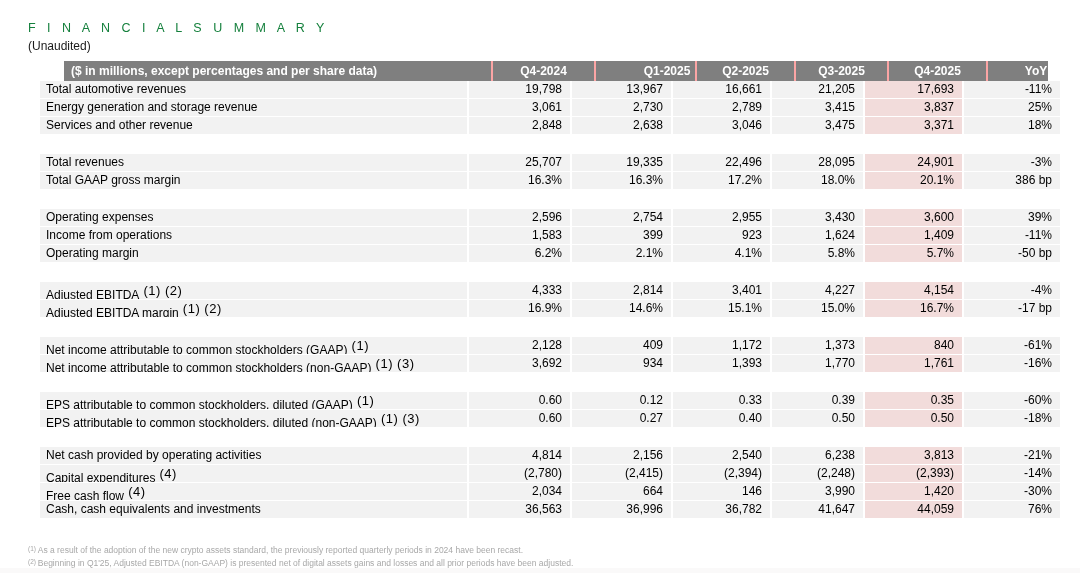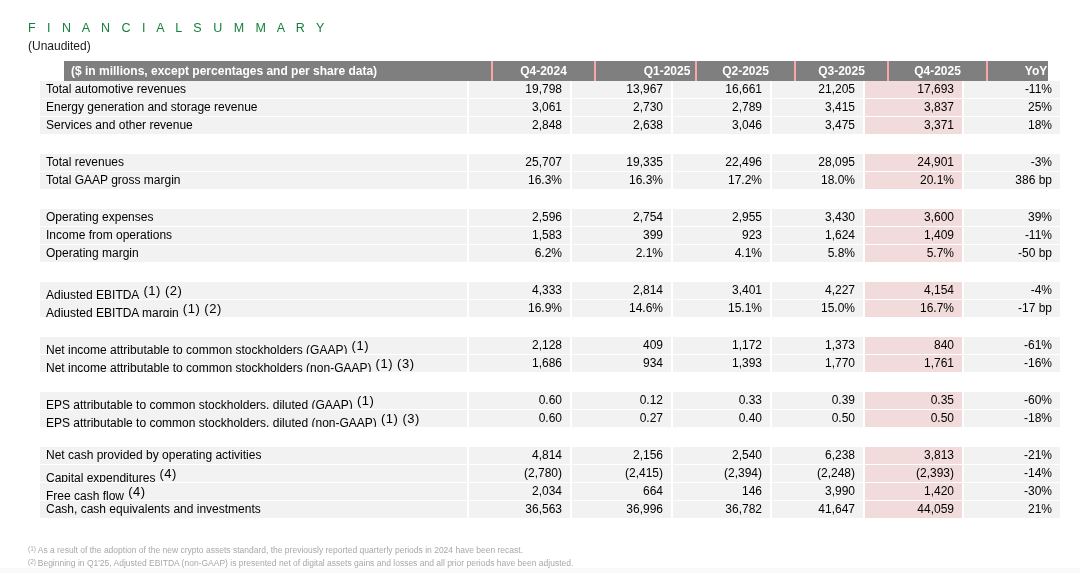--- a/index.html
+++ b/index.html
@@ -182,21 +182,21 @@
           <div class="cell label c0">Net income attributable to common stockholders (GAAP)<span class="sup"> (1)</span></div>
           <div class="cell num c1">2,128</div>
           <div class="cell num c2">409</div>
           <div class="cell num c3">1,172</div>
           <div class="cell num c4">1,373</div>
           <div class="cell num c5 hl">840</div>
           <div class="cell num c6">-61%</div>
         </div>
         <div class="row">
           <div class="cell label c0">Net income attributable to common stockholders (non-GAAP)<span class="sup"> (1) (3)</span></div>
-          <div class="cell num c1">1,686</div>
+          <div class="cell num c1">3,692</div>
           <div class="cell num c2">934</div>
           <div class="cell num c3">1,393</div>
           <div class="cell num c4">1,770</div>
           <div class="cell num c5 hl">1,761</div>
           <div class="cell num c6">-16%</div>
         </div>
         <div class="spacer"></div>
         <div class="row">
           <div class="cell label c0">EPS attributable to common stockholders, diluted (GAAP)<span class="sup"> (1)</span></div>
           <div class="cell num c1">0.60</div>
@@ -243,21 +243,21 @@
           <div class="cell num c5 hl">1,420</div>
           <div class="cell num c6">-30%</div>
         </div>
         <div class="row">
           <div class="cell label c0">Cash, cash equivalents and investments</div>
           <div class="cell num c1">36,563</div>
           <div class="cell num c2">36,996</div>
           <div class="cell num c3">36,782</div>
           <div class="cell num c4">41,647</div>
           <div class="cell num c5 hl">44,059</div>
-          <div class="cell num c6">21%</div>
+          <div class="cell num c6">76%</div>
         </div>
       </div>
   </div>
 
   <div class="footnotes" id="footnotes">
       <div class="fn-line"><span class="fn-sup">(1) </span>As a result of the adoption of the new crypto assets standard, the previously reported quarterly periods in 2024 have been recast.</div>
       <div class="fn-line"><span class="fn-sup">(2) </span>Beginning in Q1'25, Adjusted EBITDA (non-GAAP) is presented net of digital assets gains and losses and all prior periods have been adjusted.</div>
     </div>
 
   <div class="bottom-edge"></div>

